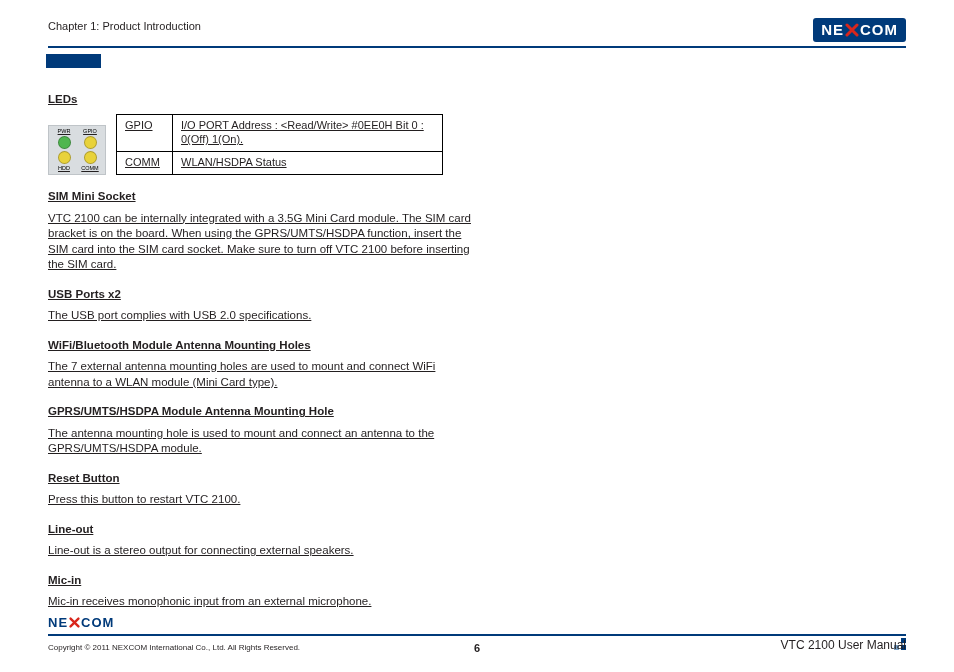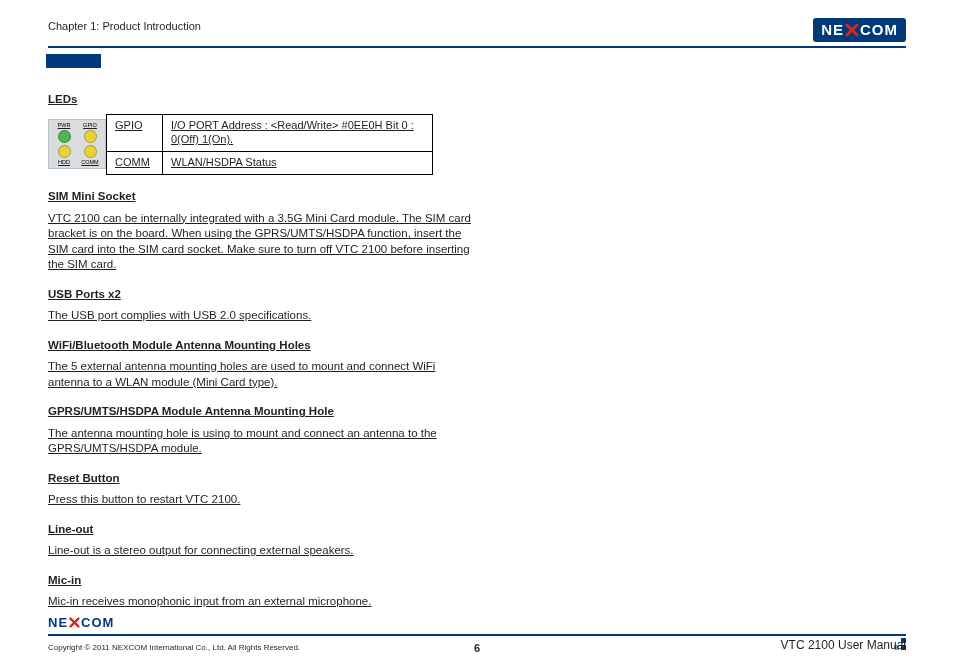--- a/index.html
+++ b/index.html
@@ -12,21 +12,21 @@
   .logo-x { margin: 0 1px; display: inline-block; }
   .logo-x svg { display:block; }
   .hdr-line { margin-top: 4px; height: 2px; background: #003a7a; position: relative; }
   .hdr-bar { position: absolute; left: -2px; top: 8px; width: 55px; height: 14px; background: #003a7a; }
   .hdr-wrap { position: relative; }
   
   .content { margin-top: 44px; max-width: 430px; font-size: 11.5px; line-height: 1.35; text-decoration: underline; }
   .h-bold { font-weight: 700; margin-top: 14px; margin-bottom: 6px; }
   .content p { margin-bottom: 6px; }
   
-  .led-row { display: flex; align-items: center; margin-top: 6px; }
+  .led-row { display: flex; align-items: flex-end; gap: 10px; margin-top: 6px; }
   .led-diagram { width: 58px; height: 50px; background: #d9dde0; border: 1px solid #bfc4c8; padding: 3px 2px 2px 2px; display: grid; grid-template-columns: 1fr 1fr; grid-template-rows: auto 1fr auto 1fr; row-gap: 0; column-gap: 0; font-size: 5.5px; text-align: center; }
   .led-diagram .lbl { align-self: center; line-height: 1; color: #000; }
   .dot { width: 13px; height: 13px; border-radius: 50%; margin: 1px auto; border: 1px solid rgba(0,0,0,.25); }
   .dot.green { background: #4fb64f; }
   .dot.yellow { background: #e8d23a; }
   table.led-table { border-collapse: collapse; font-size: 11px; }
   table.led-table td { border: 1px solid #000; padding: 3px 8px 4px 8px; vertical-align: top; }
   table.led-table td.k { width: 56px; }
   table.led-table td.v { width: 270px; }
   
@@ -97,24 +97,24 @@
         </table>
     </div>
 
     <div class="h-bold">SIM Mini Socket</div>
     <p>VTC 2100 can be internally integrated with a 3.5G Mini Card module. The SIM card bracket is on the board. When using the GPRS/UMTS/HSDPA function, insert the SIM card into the SIM card socket. Make sure to turn off VTC 2100 before inserting the SIM card.</p>
 
     <div class="h-bold">USB Ports x2</div>
     <p>The USB port complies with USB 2.0 specifications.</p>
 
     <div class="h-bold">WiFi/Bluetooth Module Antenna Mounting Holes</div>
-    <p>The 5 external antenna mounting holes are used to mount and connect WiFi antenna to a WLAN module (Mini Card type).</p>
+    <p>The 7 external antenna mounting holes are used to mount and connect WiFi antenna to a WLAN module (Mini Card type).</p>
 
     <div class="h-bold">GPRS/UMTS/HSDPA Module Antenna Mounting Hole</div>
-    <p>The antenna mounting hole is using to mount and connect an antenna to the GPRS/UMTS/HSDPA module.</p>
+    <p>The antenna mounting hole is used to mount and connect an antenna to the GPRS/UMTS/HSDPA module.</p>
 
     <div class="h-bold">Reset Button</div>
     <p>Press this button to restart VTC 2100.</p>
 
     <div class="h-bold">Line-out</div>
     <p>Line-out is a stereo output for connecting external speakers.</p>
 
     <div class="h-bold">Mic-in</div>
     <p>Mic-in receives monophonic input from an external microphone.</p>
   </div>

